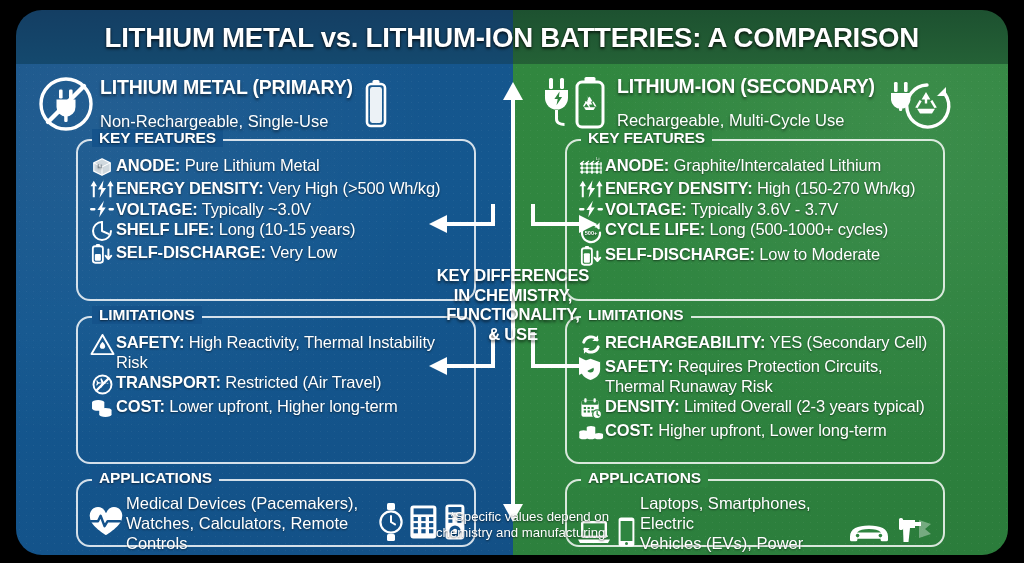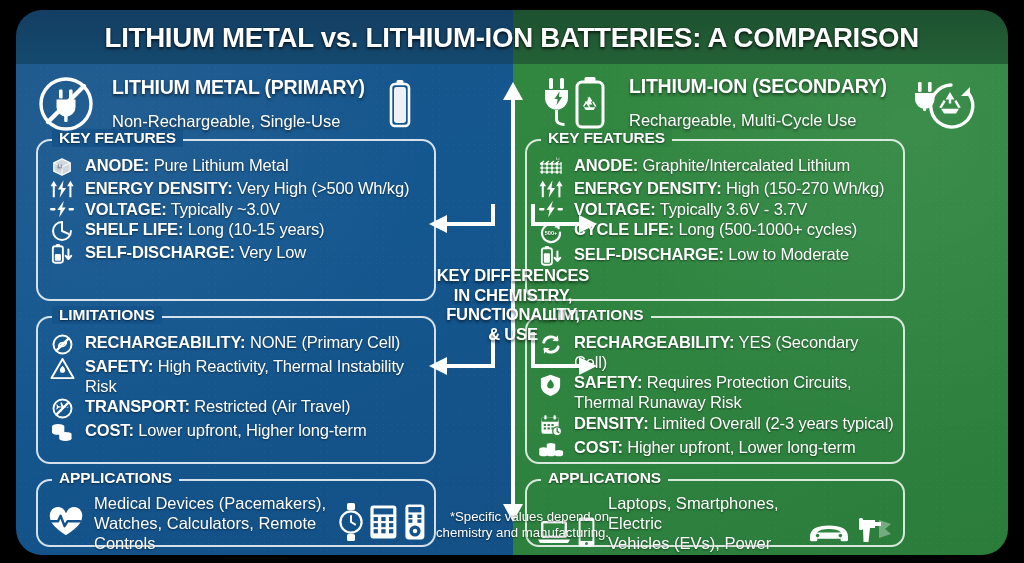--- a/index.html
+++ b/index.html
@@ -78,21 +78,21 @@
     background-size: 7px 7px;
     pointer-events:none;
   }
 
   
   .phead {
     position: absolute;
     top: 10px;
     display: flex;
     align-items: center;
-    gap: 16px;
+    gap: 4px;
     z-index: 4;
   }
   .phead-left  { left: 20px; }
   .phead-right { left: 28px; }
   .phead .htext { color:#fff; text-shadow: 0 2px 3px rgba(0,0,0,0.55); }
   .phead .htitle {
     font-size: 19.5px; font-weight: bold; letter-spacing: -0.2px; line-height: 1.12;
     white-space: nowrap;
   }
   .phead .hsub {
@@ -101,40 +101,40 @@
   }
   .hicon { flex: 0 0 auto; display:flex; align-items:center; }
   .hicon svg { display:block; }
 
   
   .sbox {
     position: absolute;
     border: 2px solid rgba(255,255,255,0.82);
     border-radius: 14px;
     z-index: 3;
+    margin-left: 40px;
   }
   .sbox > .slabel {
     position: absolute;
     top: -12px; left: 14px;
     padding: 0 7px;
     font-size: 15.5px;
     font-weight: bold;
     color: #ffffff;
     letter-spacing: -0.1px;
     text-shadow: 0 1px 2px rgba(0,0,0,0.55);
     white-space: nowrap;
   }
   .panel-left  .sbox > .slabel { background: #15538b; }
   .panel-right .sbox > .slabel { background: #2f8540; }
 
   .rows { padding: 14px 8px 8px 10px; display:flex; flex-direction: column; }
   .row {
     display: flex;
     align-items: flex-start;
-    gap: 9px;
     color: #ffffff;
     line-height: 1.22;
     text-shadow: 0 1px 2px rgba(0,0,0,0.5);
   }
   .row .ic {
     flex: 0 0 28px; width: 28px;
     display: flex; align-items: flex-start; justify-content: center;
     padding-top: 1px;
   }
   .row .ic svg { display:block; }
@@ -170,21 +170,21 @@
     font-size: 13.2px;
     line-height: 1.2;
     text-shadow: 0 1px 2px rgba(0,0,0,0.6);
     margin-top: 8px;
   }
   .center svg.arrows {
     position: absolute;
     left: 0; top: 0;
   }
   
-  .apps-inner { display:flex; align-items:center; gap: 8px; padding: 13px 8px 8px 10px;}
+  .apps-inner { display:flex; align-items:center; padding: 13px 8px 8px 10px;}
   .apps-text { font-size: 16.5px; color:#fff; line-height:1.2; text-shadow: 0 1px 2px rgba(0,0,0,0.5); }
   .apps-icons { display:flex; align-items:center; gap:6px; }
 </style>
 </head>
 <body>
 
 <div id="infographic">
   <div class="card">
 
     <div class="titlebar">
@@ -281,30 +281,20 @@
               </span>
               <span class="txt"><b>SELF-DISCHARGE:</b> <span>Very Low</span></span>
             </div>
           </div>
         </div>
 
         <div class="sbox" style="left:20px; top:252px; width:400px; height:148px;">
           <div class="slabel">LIMITATIONS</div>
           <div class="rows">
 
-            <div class="row">
-              <span class="ic">
-                <svg width="23" height="23" viewBox="0 0 24 24">
-                  <circle cx="12" cy="12" r="9.4" fill="none" stroke="#fff" stroke-width="2"></circle>
-                  <path d="M8 14.5a4.6 4.6 0 0 1 8-3M16 9.5a4.6 4.6 0 0 1-8 3" fill="none" stroke="#fff" stroke-width="1.7"></path>
-                  <line x1="5.6" y1="18.4" x2="18.4" y2="5.6" stroke="#fff" stroke-width="2.3"></line>
-                </svg>
-              </span>
-              <span class="txt"><b>RECHARGEABILITY:</b> <span>NONE (Primary Cell)</span></span>
-            </div>
 
             <div class="row">
               <span class="ic">
                 <svg width="25" height="23" viewBox="0 0 26 24">
                   <path d="M13 2 24.5 22H1.5z" fill="none" stroke="#fff" stroke-width="2" stroke-linejoin="round"></path>
                   <path d="M13 9.2c1.6 1.7 2.7 3 2.7 4.6a2.7 2.7 0 0 1-5.4 0c0-1.6 1.1-2.9 2.7-4.6z" fill="#fff"></path>
                 </svg>
               </span>
               <span class="txt"><b>SAFETY:</b> <span>High Reactivity, Thermal Instability Risk</span></span>
             </div>

